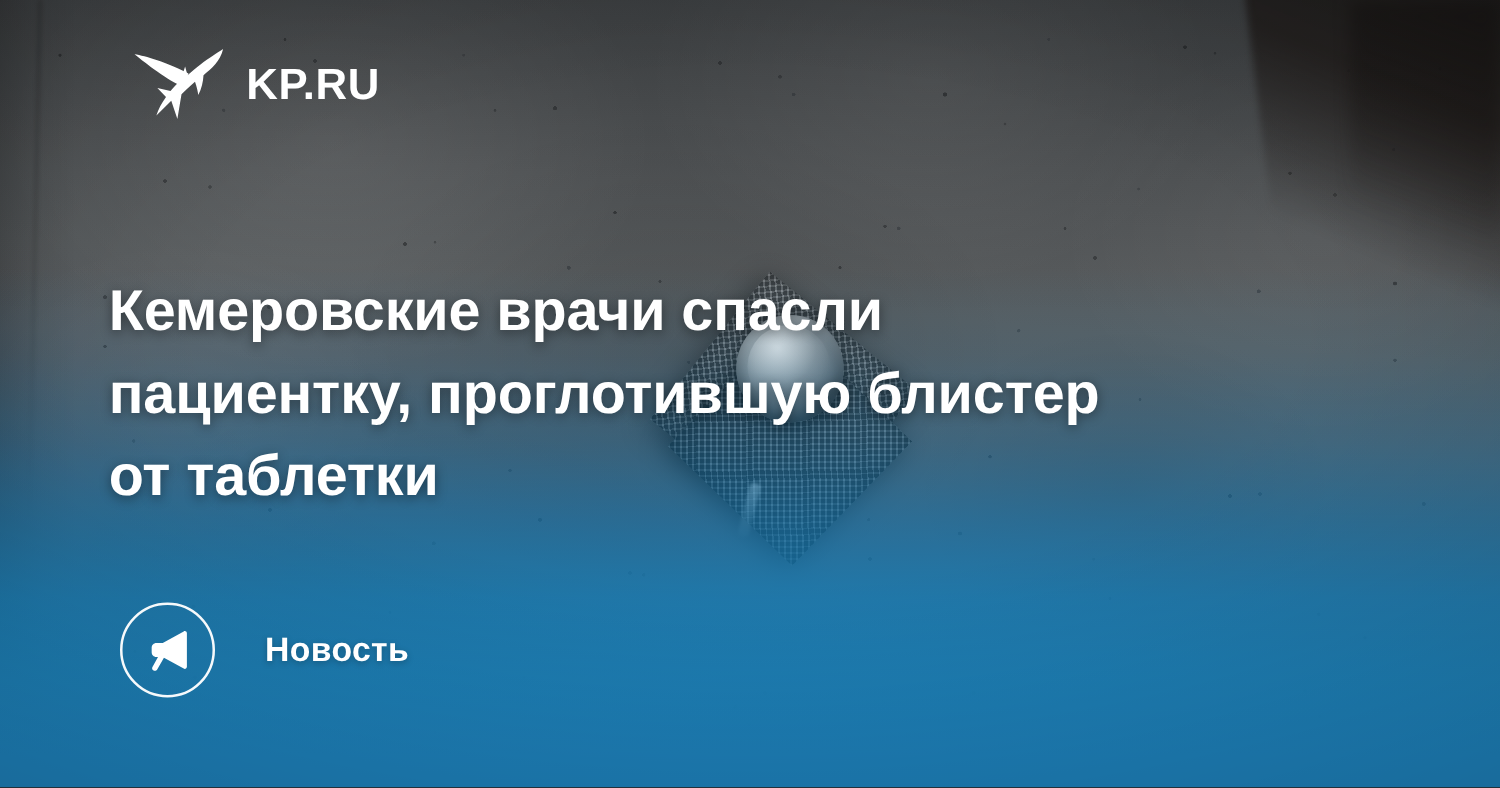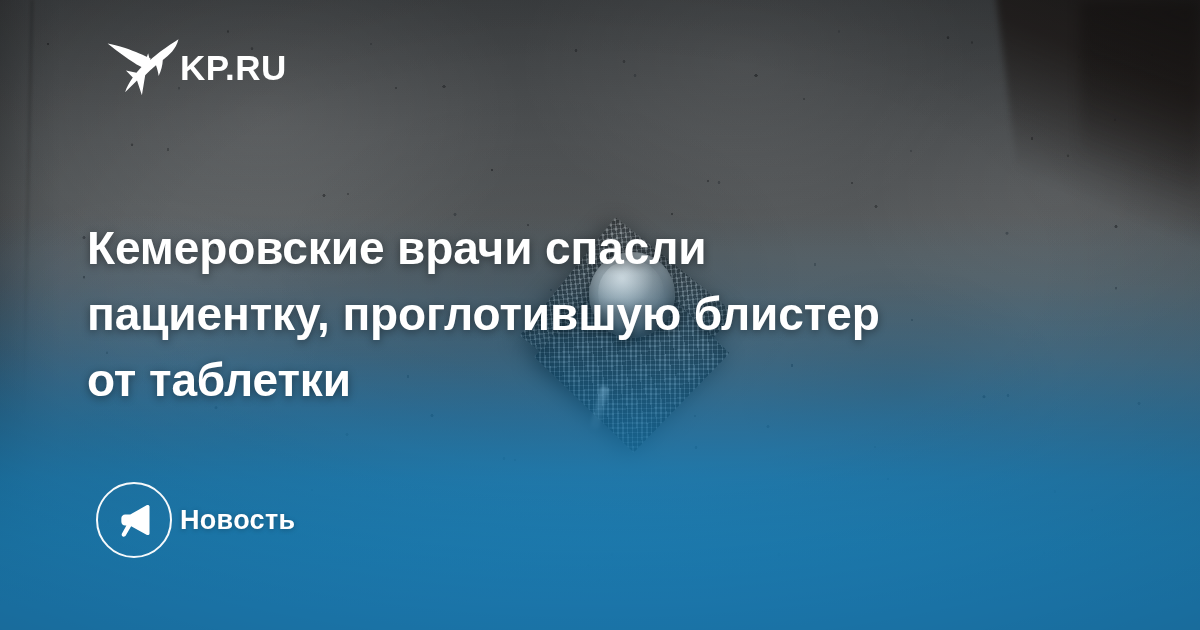--- a/index.html
+++ b/index.html
@@ -227,20 +227,21 @@
     position: absolute;
     inset: 0;
   }
 
   .brand {
     position: absolute;
     left: 104px;
     top: 33px;
     display: flex;
     align-items: center;
+    gap: 17px;
   }
   .brand-mark { width: 76px; height: 68px; display: block; }
   .brand-name {
     color: #fff;
     font-size: 35px;
     font-weight: 700;
     letter-spacing: .5px;
     line-height: 1;
     white-space: nowrap;
   }
@@ -257,21 +258,21 @@
     letter-spacing: -.1px;
     text-shadow: 0 2px 9px rgba(0,0,0,.42);
   }
 
   .kicker {
     position: absolute;
     left: 96px;
     top: 482px;
     display: flex;
     align-items: center;
-    gap: 8px;
+    gap: 40px;
   }
   .kicker-badge {
     width: 72px;
     height: 72px;
     border-radius: 50%;
     border: 2px solid rgba(255,255,255,.96);
     display: flex;
     align-items: center;
     justify-content: center;
     flex: none;

